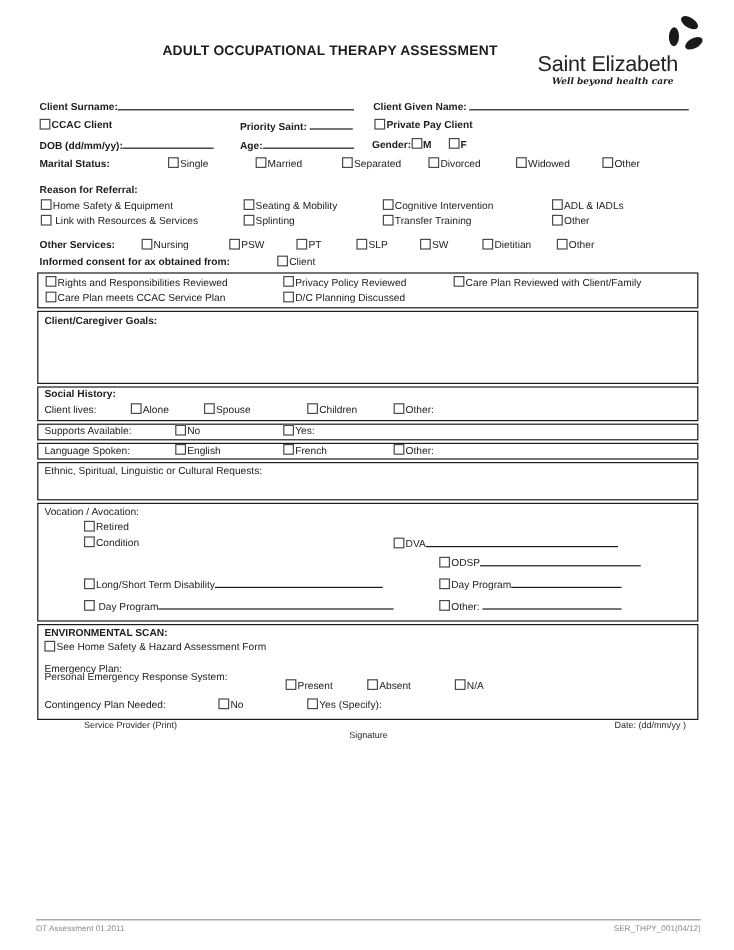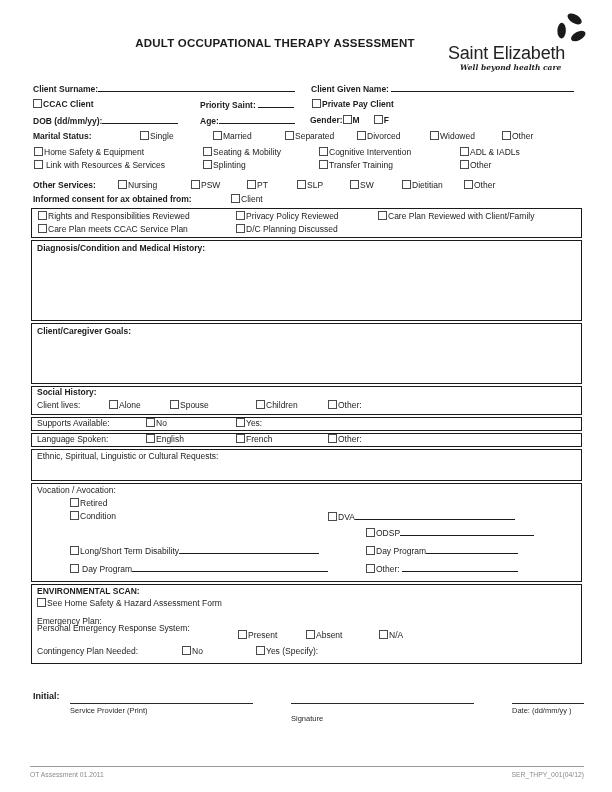--- a/index.html
+++ b/index.html
@@ -77,20 +77,23 @@
     <div class="r">
       <span class="at b" style="left:2px">Marital Status:</span>
       <span class="at" style="left:109px"><span class="cb"></span><span>Single</span></span>
       <span class="at" style="left:182px"><span class="cb"></span><span>Married</span></span>
       <span class="at" style="left:254px"><span class="cb"></span><span>Separated</span></span>
       <span class="at" style="left:326px"><span class="cb"></span><span>Divorced</span></span>
       <span class="at" style="left:399px"><span class="cb"></span><span>Widowed</span></span>
       <span class="at" style="left:471px"><span class="cb"></span><span>Other</span></span>
     </div>
 
+    <div class="r13" style="margin-top:6px">
+      <span class="at b" style="left:2px">Reason for Referral:</span>
+    </div>
     <div class="r13">
       <span class="at" style="left:3px"><span class="cb"></span><span>Home Safety  &amp; Equipment</span></span>
       <span class="at" style="left:172px"><span class="cb"></span><span>Seating &amp; Mobility</span></span>
       <span class="at" style="left:288px"><span class="cb"></span><span>Cognitive Intervention</span></span>
       <span class="at" style="left:429px"><span class="cb"></span><span>ADL &amp; IADLs</span></span>
     </div>
     <div class="r13">
       <span class="at" style="left:3px"><span class="cb sp"></span><span>Link with Resources &amp; Services</span></span>
       <span class="at" style="left:172px"><span class="cb"></span><span>Splinting</span></span>
       <span class="at" style="left:288px"><span class="cb"></span><span>Transfer Training</span></span>
@@ -114,23 +117,20 @@
     </div>
 
     <div class="bx" style="height:28px">
       <span class="at" style="left:6px;top:2px"><span class="cb"></span><span>Rights and Responsibilities Reviewed</span></span>
       <span class="at" style="left:204px;top:2px"><span class="cb"></span><span>Privacy Policy Reviewed</span></span>
       <span class="at" style="left:346px;top:2px"><span class="cb"></span><span>Care Plan Reviewed with Client/Family</span></span>
       <span class="at" style="left:6px;top:15px"><span class="cb"></span><span>Care Plan meets CCAC Service Plan</span></span>
       <span class="at" style="left:204px;top:15px"><span class="cb"></span><span>D/C Planning Discussed</span></span>
     </div>
 
-    <div class="bx" style="height:79px">
-      <span class="at b" style="left:5px;top:2px">Diagnosis/Condition and Medical History:</span>
-    </div>
 
     <div class="bx" style="height:59px">
       <span class="at b" style="left:5px;top:2px">Client/Caregiver Goals:</span>
     </div>
 
     <div class="bx" style="height:27px">
       <span class="at b" style="left:5px;top:0px">Social History:</span>
       <span class="at" style="left:5px;top:13px">Client lives:</span>
       <span class="at" style="left:77px;top:13px"><span class="cb"></span><span>Alone</span></span>
       <span class="at" style="left:138px;top:13px"><span class="cb"></span><span>Spouse</span></span>
@@ -173,26 +173,20 @@
       <span class="at" style="left:5px;top:31px">Emergency Plan:</span>
       <span class="at" style="left:5px;top:38px">Personal Emergency Response System:</span>
       <span class="at" style="left:206px;top:45px"><span class="cb"></span><span>Present</span></span>
       <span class="at" style="left:274px;top:45px"><span class="cb"></span><span>Absent</span></span>
       <span class="at" style="left:347px;top:45px"><span class="cb"></span><span>N/A</span></span>
       <span class="at" style="left:5px;top:61px">Contingency Plan Needed:</span>
       <span class="at" style="left:150px;top:61px"><span class="cb"></span><span>No</span></span>
       <span class="at" style="left:224px;top:61px"><span class="cb"></span><span>Yes (Specify):</span></span>
     </div>
 
-    <div class="init-row">
-      <span class="at b" style="left:2px;font-size:9px">Initial:</span>
-      <span class="sig" style="left:39px;width:183px"></span>
-      <span class="sig" style="left:260px;width:183px"></span>
-      <span class="sig" style="left:481px;width:72px"></span>
-    </div>
     <div class="init-labels">
       <span class="at" style="left:39px;top:0">Service Provider (Print)</span>
       <span class="at" style="left:260px;top:8px">Signature</span>
       <span class="at" style="left:481px;top:0">Date: (dd/mm/yy )</span>
     </div>
 
   </div>
 
   <div class="footer">
     <span>OT Assessment 01.2011</span>

